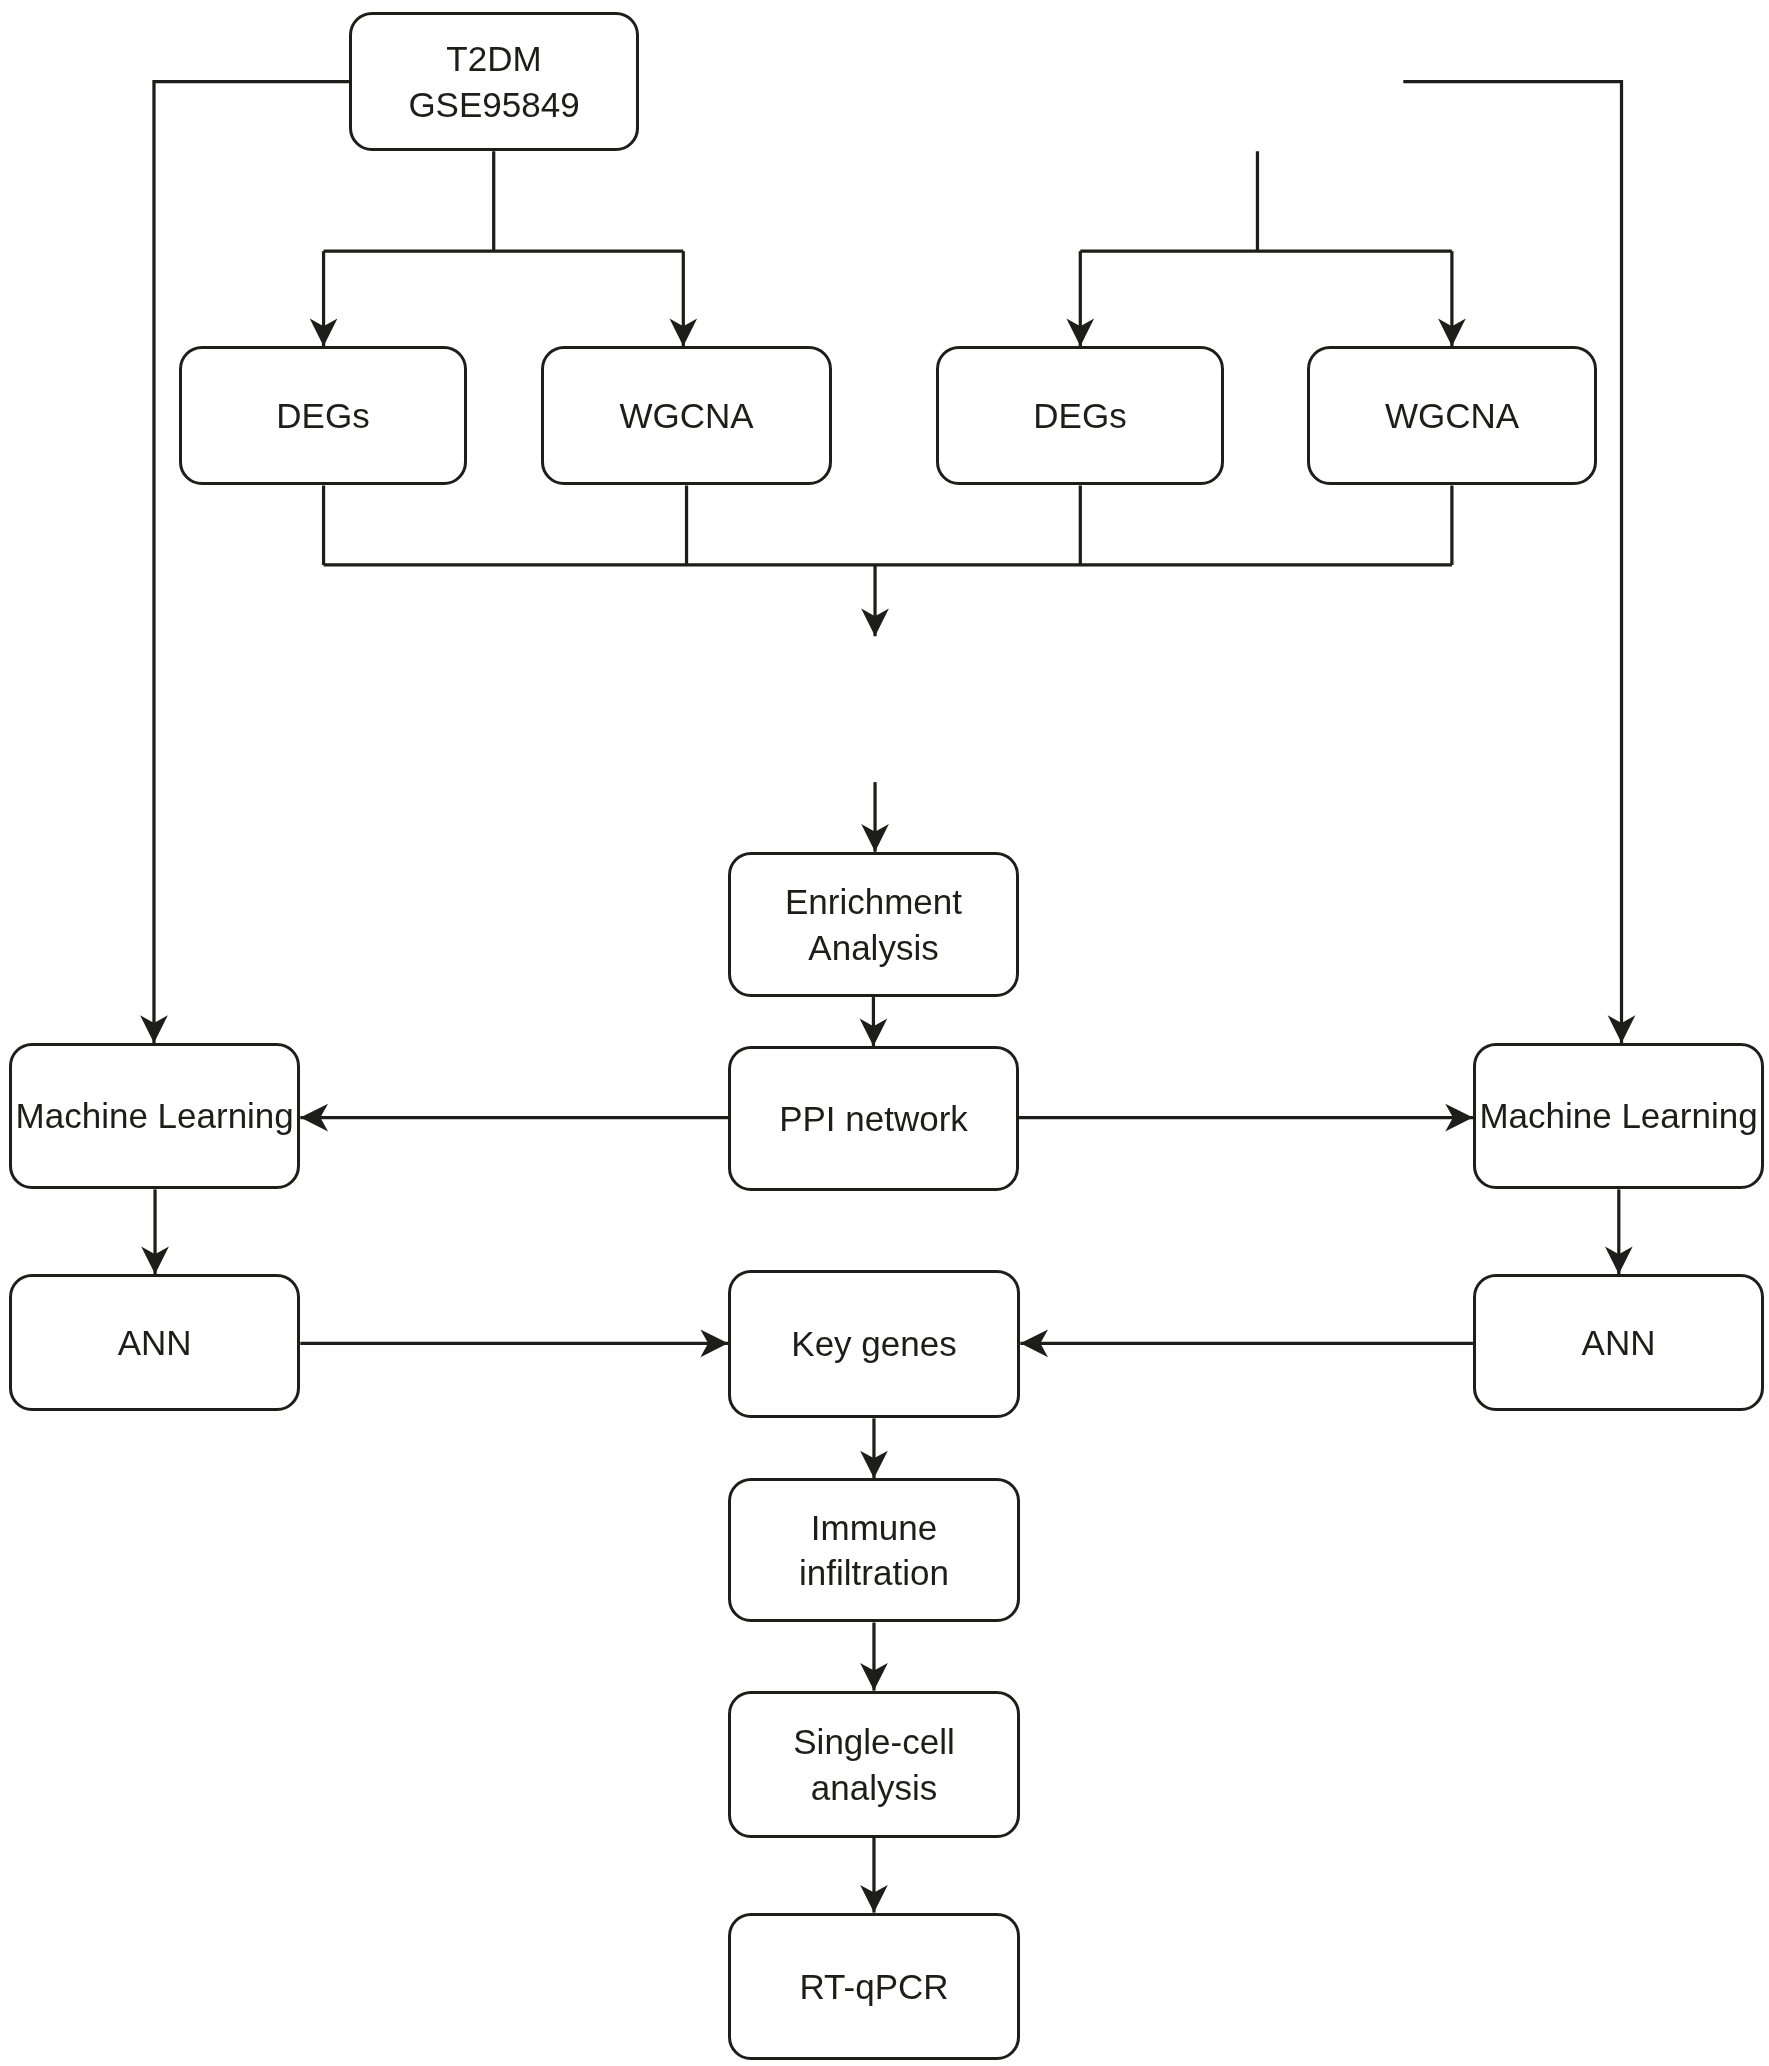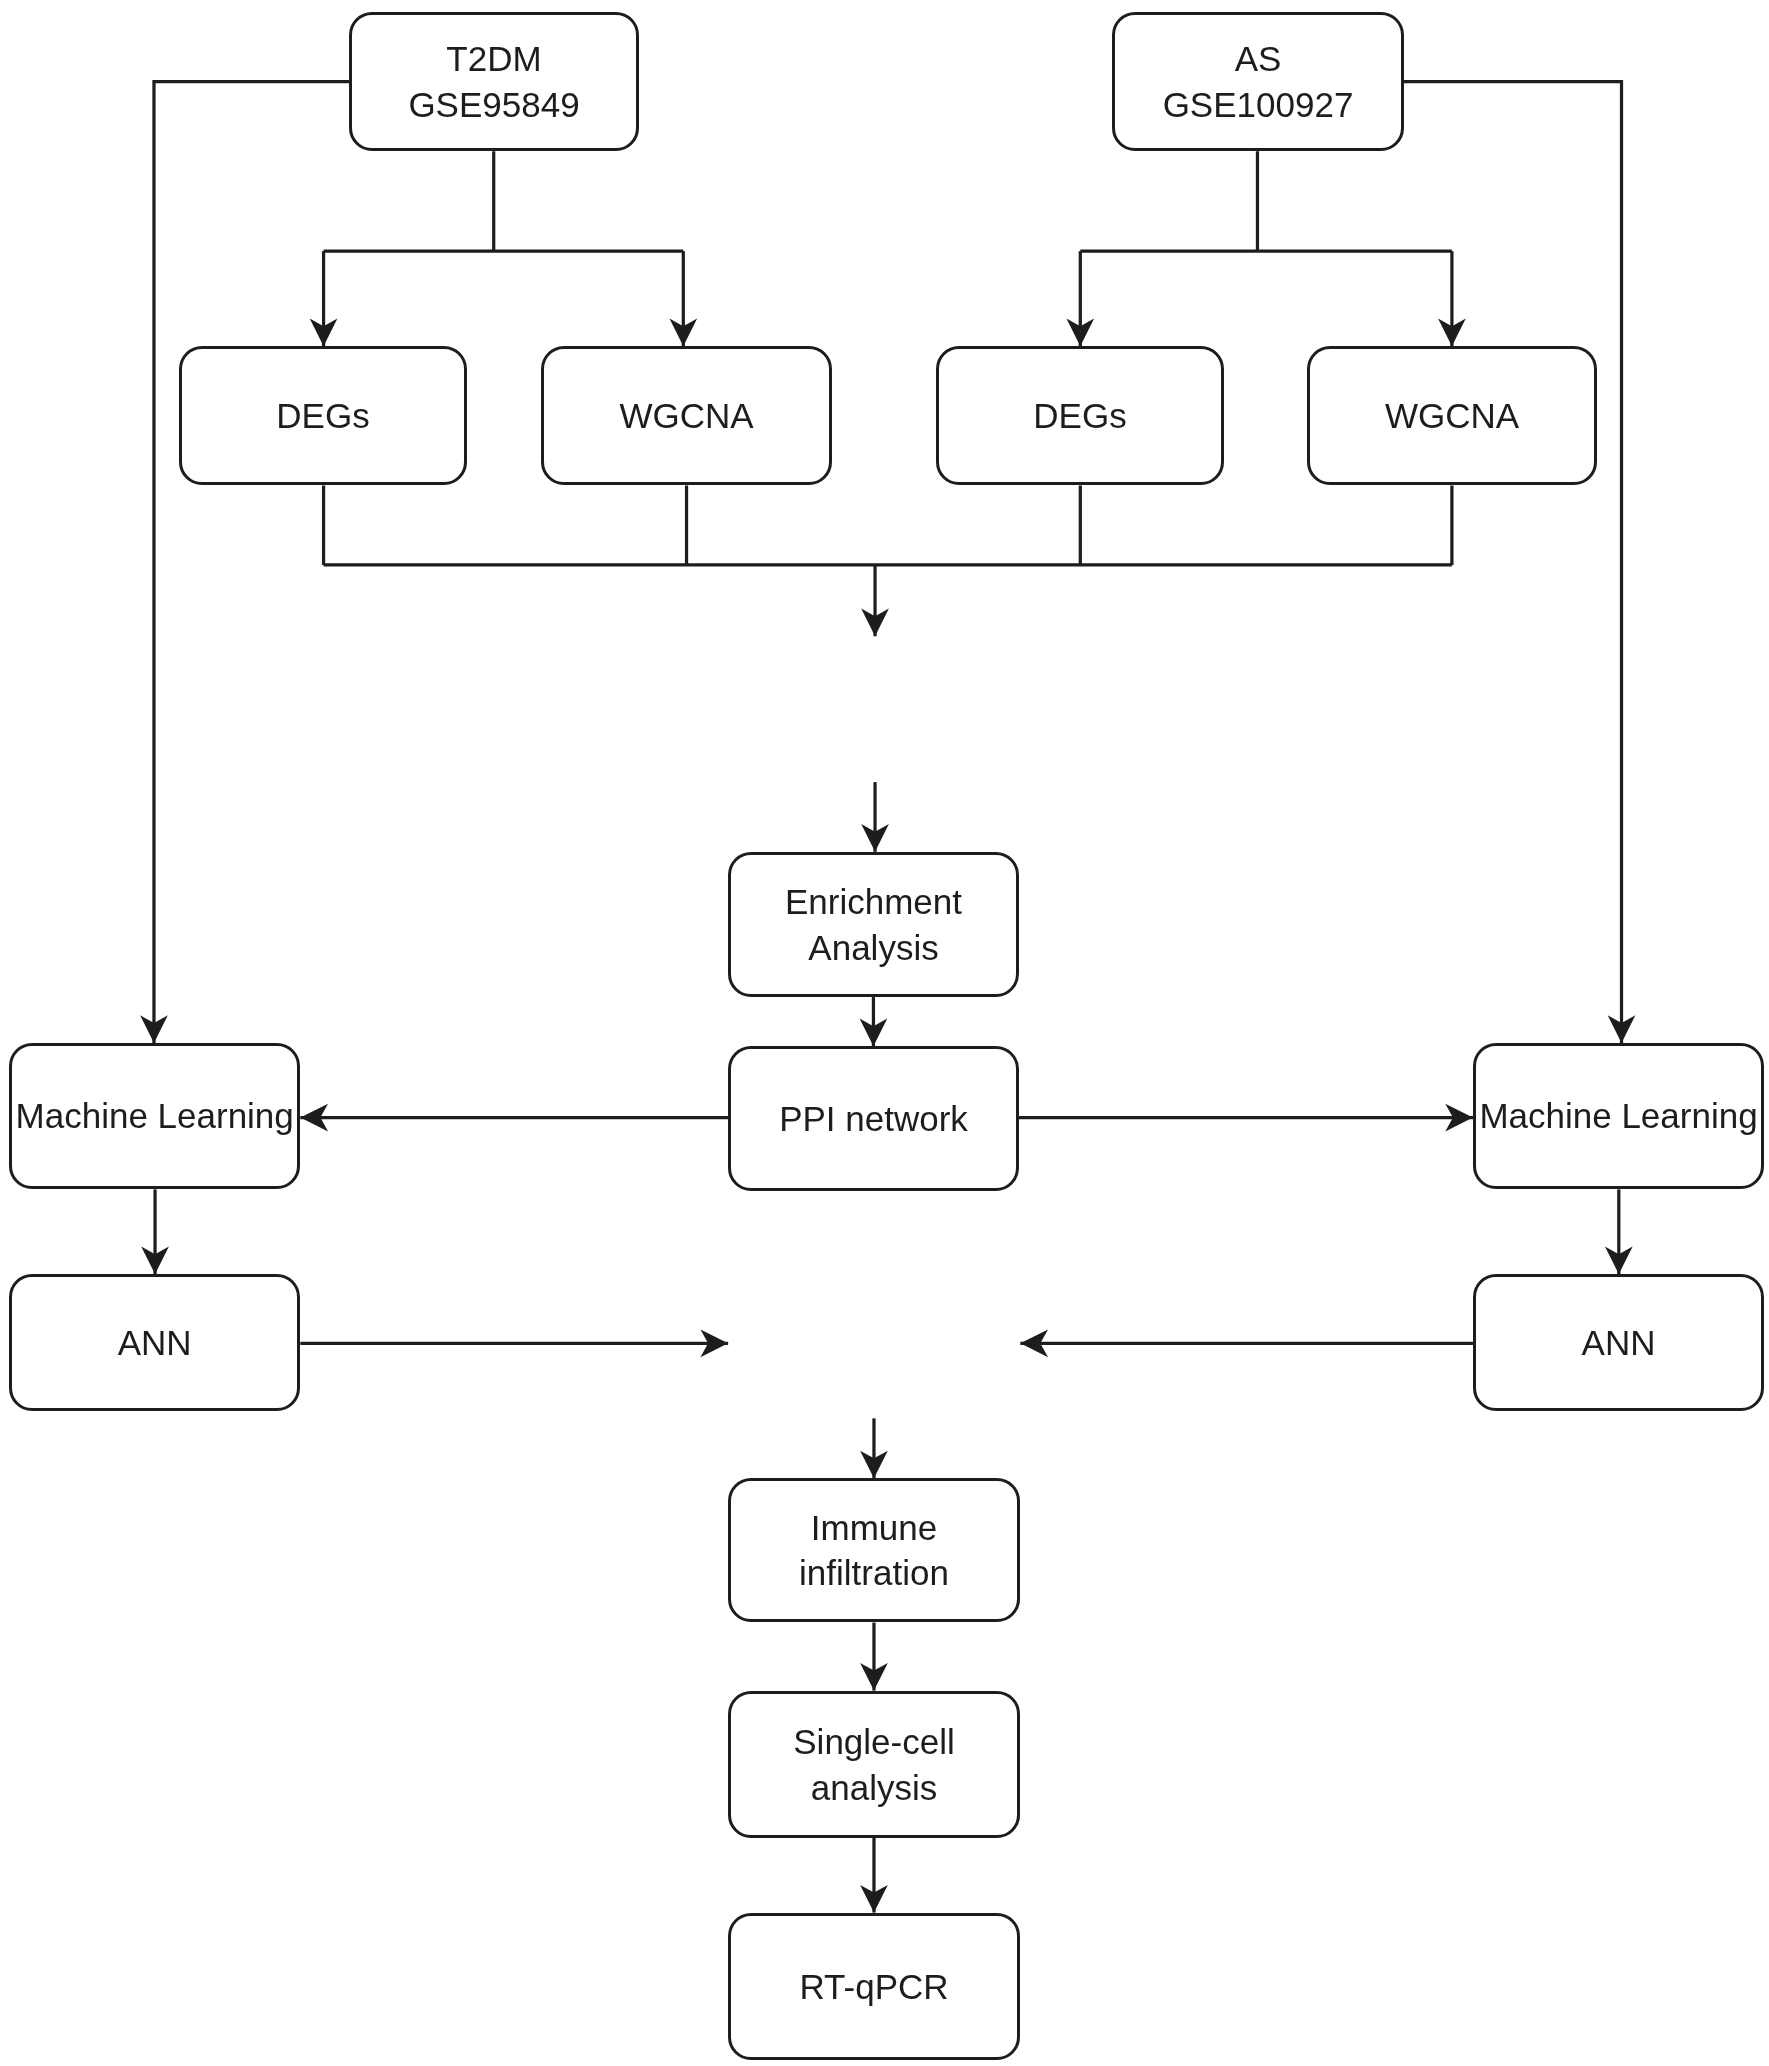--- a/index.html
+++ b/index.html
@@ -73,24 +73,20 @@
     <path d="M1618,2626 V2737" marker-end="url(#arrow)"></path>
     <path d="M1618,3004 V3130" marker-end="url(#arrow)"></path>
     <path d="M1618,3402 V3541" marker-end="url(#arrow)"></path>
   </svg>
 
   <div class="node" style="left:349px;top:12.4px;width:290px;height:139px">
     <span>T2DM
 GSE95849</span>
   </div>
 
-  <div class="node" style="left:1112px;top:12.4px;width:292px;height:139px">
-    <span>AS
-GSE100927</span>
-  </div>
 
   <div class="node" style="left:179px;top:346px;width:288px;height:139px">
     <span>DEGs</span>
   </div>
 
   <div class="node" style="left:541px;top:346px;width:291px;height:139px">
     <span>WGCNA</span>
   </div>
 
   <div class="node" style="left:936px;top:346px;width:288px;height:139px">
@@ -120,20 +116,23 @@
   </div>
 
   <div class="node" style="left:9.2px;top:1274px;width:291px;height:137px">
     <span>ANN</span>
   </div>
 
   <div class="node" style="left:1473px;top:1274px;width:291px;height:137px">
     <span>ANN</span>
   </div>
 
+  <div class="node" style="left:728px;top:1270px;width:292px;height:148px">
+    <span>Key genes</span>
+  </div>
 
   <div class="node" style="left:728px;top:1478px;width:292px;height:144px">
     <span>Immune
 infiltration</span>
   </div>
 
   <div class="node" style="left:728px;top:1691px;width:292px;height:147px">
     <span>Single-cell
 analysis</span>
   </div>

